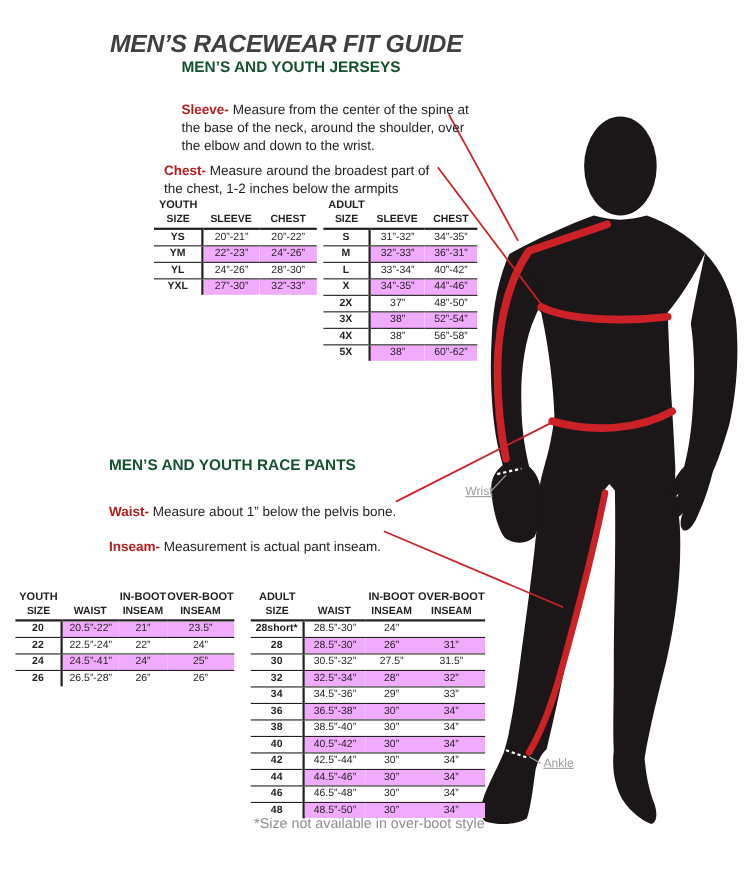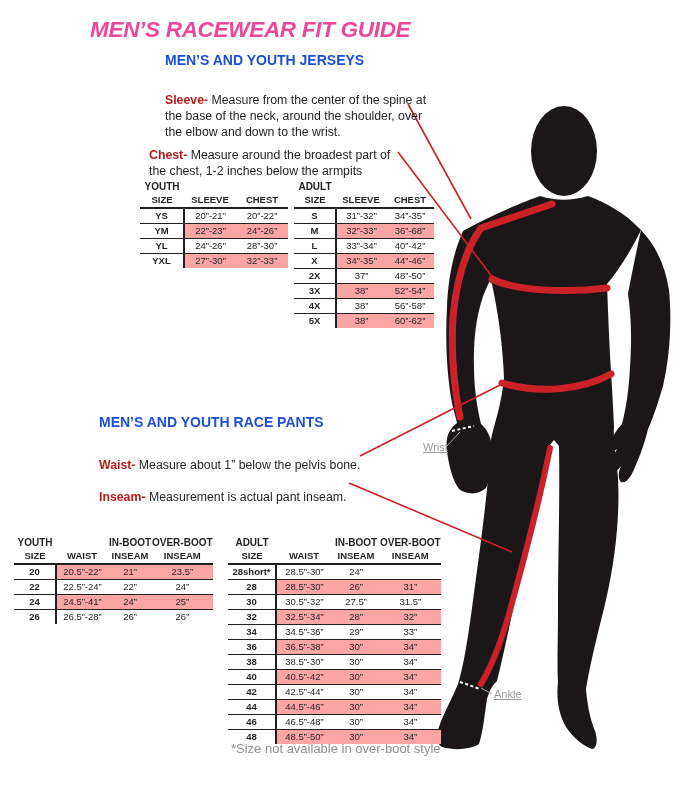--- a/index.html
+++ b/index.html
@@ -1,42 +1,42 @@
 <!DOCTYPE html>
 <html><head>
 <meta charset="utf-8">
 <style>
   html,body{margin:0;padding:0;background:#fff;}
   #canvas{position:relative;width:686px;height:800px;background:#ffffff;overflow:hidden;
           font-family:"Liberation Sans",sans-serif;color:#231f20;}
   #fig-svg{position:absolute;left:0;top:0;}
 
-  .page-title{position:absolute;left:90px;top:17px;margin:0;font-size:22.5px;
-              font-weight:bold;font-style:italic;letter-spacing:-0.3px;color:#ec4899;}
-  .section-h{position:absolute;margin:0;font-size:14px;font-weight:bold;color:#1d4ed8;}
+  .page-title{position:absolute;left:90px;top:17px;margin:10px;font-size:22.5px;
+              font-weight:bold;font-style:italic;letter-spacing:-0.3px;color:#404040;}
+  .section-h{position:absolute;margin:0;font-size:14px;font-weight:bold;color:#14532d;}
   #jerseys-heading{left:165px;top:52px;}
   #pants-heading{left:99px;top:414px;}
 
   .desc{position:absolute;font-size:12.3px;line-height:1.27;color:#231f20;}
   .desc .lead{color:#b91c1c;font-weight:bold;}
   #sleeve-desc{left:165px;top:81px;width:262px;}
   #chest-desc{left:149px;top:136px;width:252px;}
   #waist-desc{left:99px;top:446px;width:330px;}
   #inseam-desc{left:99px;top:478px;width:330px;}
 
   table.size-table{position:absolute;border-collapse:collapse;table-layout:fixed;
                    font-size:9.5px;color:#231f20;}
   .size-table th,.size-table td{text-align:center;padding:0;height:14px;line-height:14px;
                                 white-space:nowrap;overflow:hidden;}
   .size-table thead tr.group-row th{font-size:10px;font-weight:bold;height:13px;line-height:13px;}
   .size-table thead tr.head-row th{font-weight:bold;border-bottom:2px solid #231f20;}
   .size-table td{font-weight:normal;}
   .size-table td.c0{font-weight:bold;border-right:2px solid #231f20;}
   .size-table tbody tr:not(:last-child) td{border-bottom:1px solid #231f20;}
-  .size-table tbody tr.shaded td:not(.c0){background:#fca5a5;}
+  .size-table tbody tr.shaded td:not(.c0){background:#f0abfc;}
 
   #youth-jersey-table{left:140px;top:180px;}
   #adult-jersey-table{left:294px;top:180px;}
   #youth-pants-table{left:14px;top:536px;}
   #adult-pants-table{left:228px;top:536px;}
 
   .footnote{position:absolute;left:231px;top:741px;font-size:13px;color:#8f8f8f;}
   .fig-label{position:absolute;font-size:11px;color:#9c9c9c;text-decoration:underline;}
   #wrist-label{left:423px;top:441px;}
   #ankle-label{left:494px;top:688px;}
@@ -198,21 +198,21 @@
       </thead>
       <tbody>
         <tr>
           <td class="c0">S</td>
           <td>31”-32”</td>
           <td>34”-35”</td>
         </tr>
         <tr class="shaded">
           <td class="c0">M</td>
           <td>32”-33”</td>
-          <td>36”-68”</td>
+          <td>36”-31”</td>
         </tr>
         <tr>
           <td class="c0">L</td>
           <td>33”-34”</td>
           <td>40”-42”</td>
         </tr>
         <tr class="shaded">
           <td class="c0">X</td>
           <td>34”-35”</td>
           <td>44”-46”</td>
@@ -347,21 +347,21 @@
           <td>33”</td>
         </tr>
         <tr class="shaded">
           <td class="c0">36</td>
           <td>36.5”-38”</td>
           <td>30”</td>
           <td>34”</td>
         </tr>
         <tr>
           <td class="c0">38</td>
-          <td>38.5”-30”</td>
+          <td>38.5”-40”</td>
           <td>30”</td>
           <td>34”</td>
         </tr>
         <tr class="shaded">
           <td class="c0">40</td>
           <td>40.5”-42”</td>
           <td>30”</td>
           <td>34”</td>
         </tr>
         <tr>

